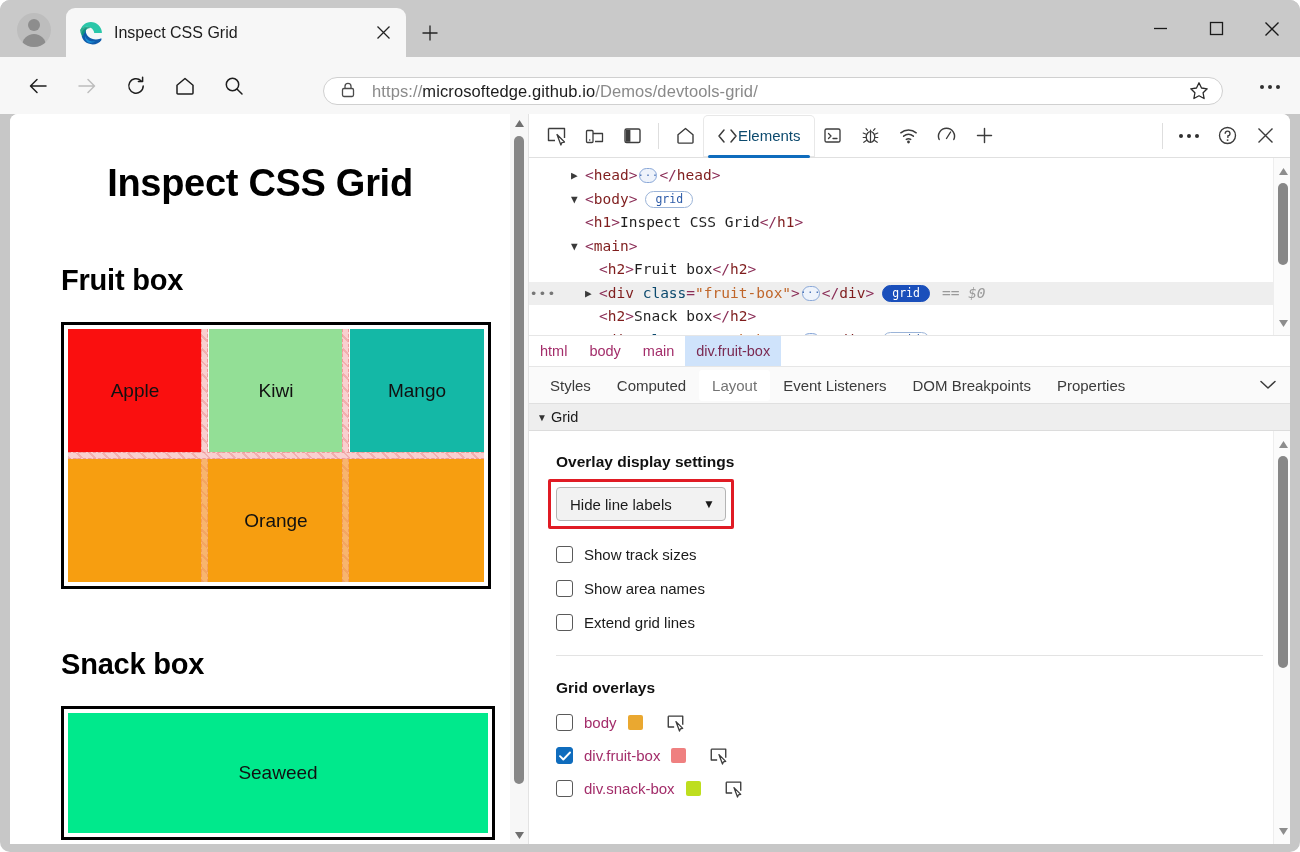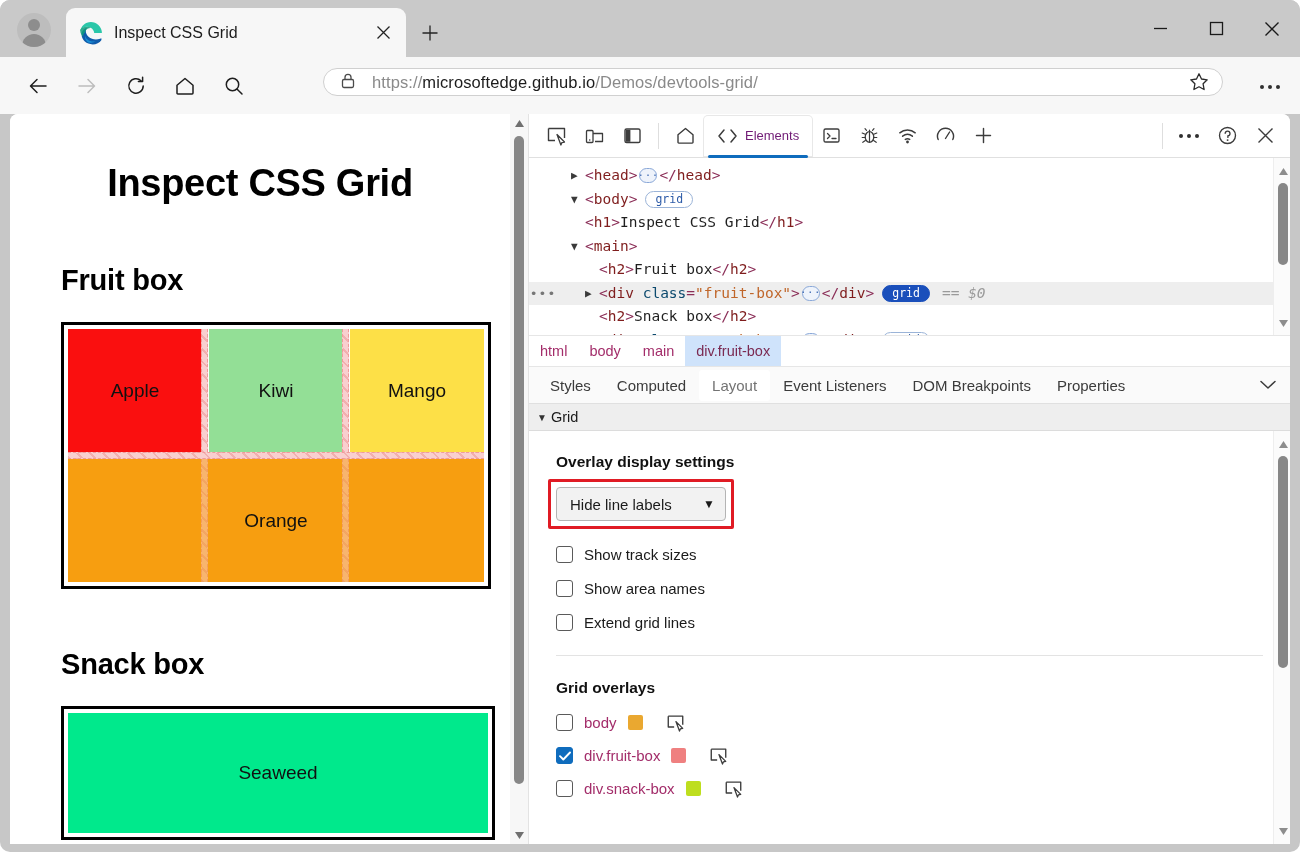--- a/index.html
+++ b/index.html
@@ -84,21 +84,21 @@
     background: #f7f7f7;
     display: flex; align-items: center;
   }
   .navbtn {
     width: 44px; height: 44px; margin-left: 5px;
     display: flex; align-items: center; justify-content: center;
     border-radius: 6px;
   }
   .navbtn.first { margin-left: 16px; }
   .omnibox {
-    position: absolute; left: 323px; top: 11px;
+    position: absolute; left: 323px; top: 20px;
     width: 900px; height: 28px;
     background: #ffffff; border: 1px solid #d0d0d0;
     border-radius: 19px;
     display: flex; align-items: center; padding: 0 8px 0 14px;
   }
   .lock-icon { width: 22px; height: 22px; flex: 0 0 22px; margin-right: 12px; }
   .url-text { flex: 1; font-size: 16.5px; color: #1c1c1c; white-space: nowrap; letter-spacing: .1px;}
   .url-dim { color: #8a8a8a; }
   .star-btn { width: 30px; height: 30px; display: flex; align-items: center; justify-content: center; }
   .ellipsis-btn {
@@ -196,22 +196,22 @@
     padding: 0 6px 0 8px;
     position: relative;
   }
   .dt-btn {
     width: 38px; height: 40px;
     display: flex; align-items: center; justify-content: center;
     color: #444;
   }
   .dt-sep { width: 1px; height: 26px; background: #dedede; margin: 0 7px; }
   .dt-tab {
-    height: 40px; display: flex; align-items: center; gap: 7px;
-    padding: 0 13px; position: relative; color: #701a75; font-size: 13px;
+    height: 40px; display: flex; align-items: center; gap: 0;
+    padding: 0 13px; position: relative; color: #0c4a6e; font-size: 15px;
   }
   .dt-tab.active {
     background: #ffffff; border-radius: 4px 4px 0 0;
     box-shadow: 0 0 0 1px #e8e8e8;
   }
   .dt-tab.active::after {
     content: ""; position: absolute; left: 4px; right: 4px; bottom: -2px;
     height: 3px; background: #0f6cbd; border-radius: 2px;
   }
   .dt-right { margin-left: auto; display: flex; align-items: center; }
@@ -430,21 +430,21 @@
         <h2>Fruit box</h2>
 
         <div class="gridbox" style="width:430px;">
           <div class="fruit-grid">
             <div class="cell" style="background:#fa0f0f">
               <span>Apple</span>
             </div>
             <div class="cell" style="background:#93df96">
               <span>Kiwi</span>
             </div>
-            <div class="cell" style="background:#fde047">
+            <div class="cell" style="background:#14b8a6">
               <span>Mango</span>
             </div>
             <div class="cell orange" style="background:#f79e10">
               <span>Orange</span>
             </div>
 
             <div class="gap-overlay">
               <div class="gap-h" style="top:123px"></div>
               <div class="gap-v" style="left:133.3px;top:0;height:123px"></div>
               <div class="gap-v" style="left:273.6px;top:0;height:123px"></div>

